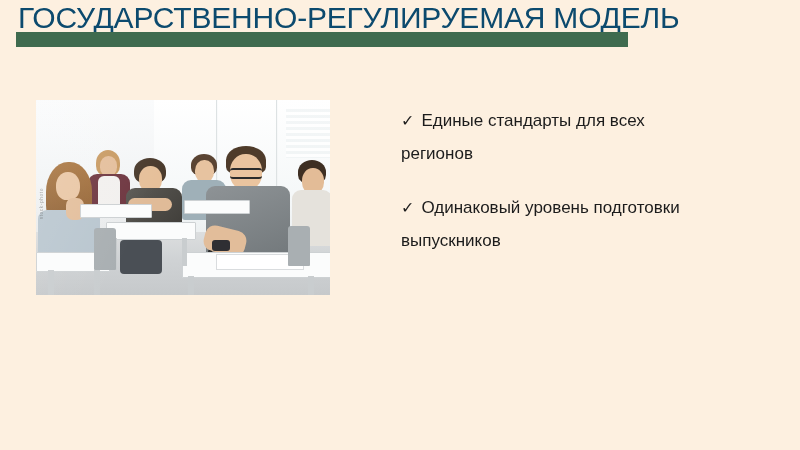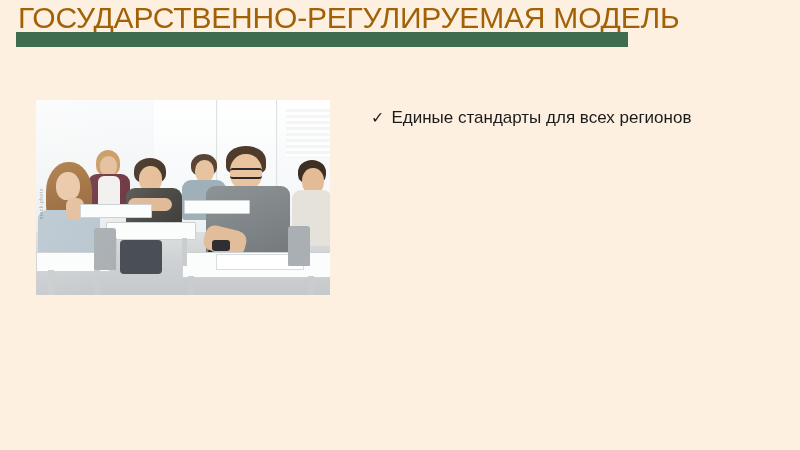--- a/index.html
+++ b/index.html
@@ -21,21 +21,21 @@
   }
 
   
   #slide-title {
     position: absolute;
     left: 18px;
     top: 1px;
     font-size: 30px;
     line-height: 34px;
     letter-spacing: -0.2px;
-    color: #a16207;
+    color: #0c4a6e;
     white-space: nowrap;
     font-weight: 400;
   }
   #title-rule {
     position: absolute;
     left: 16px;
     top: 32px;
     width: 612px;
     height: 15px;
     background: #3F6B4F;
@@ -103,23 +103,24 @@
 
   
   #bullets {
     position: absolute;
     left: 371px;
     top: 104px;
     width: 330px;
   }
   .bullet {
     font-size: 17px;
-    line-height: 27px;
+    line-height: 33px;
     color: #1C1C1C;
     margin-bottom: 21px;
+    margin-left: 30px;
   }
   .bullet:last-child { margin-bottom: 0; }
   .bullet .tick {
     display: inline-block;
     margin-right: 7px;
     font-size: 16px;
     color: #1C1C1C;
   }
   .bullet .btext { display: inline; }
 </style>
@@ -196,16 +197,19 @@
     <div class="ph-layer ph-sheen"></div>
   </div>
 
   <div id="bullets">
 
     <div class="bullet">
       <span class="tick">✓</span><span class="btext">Единые стандарты для всех регионов</span>
     </div>
 
 
+    <div class="bullet">
+      <span class="tick">✓</span><span class="btext">Одинаковый уровень подготовки выпускников</span>
+    </div>
 
   </div>
 
 </div>
 
 </body></html>

